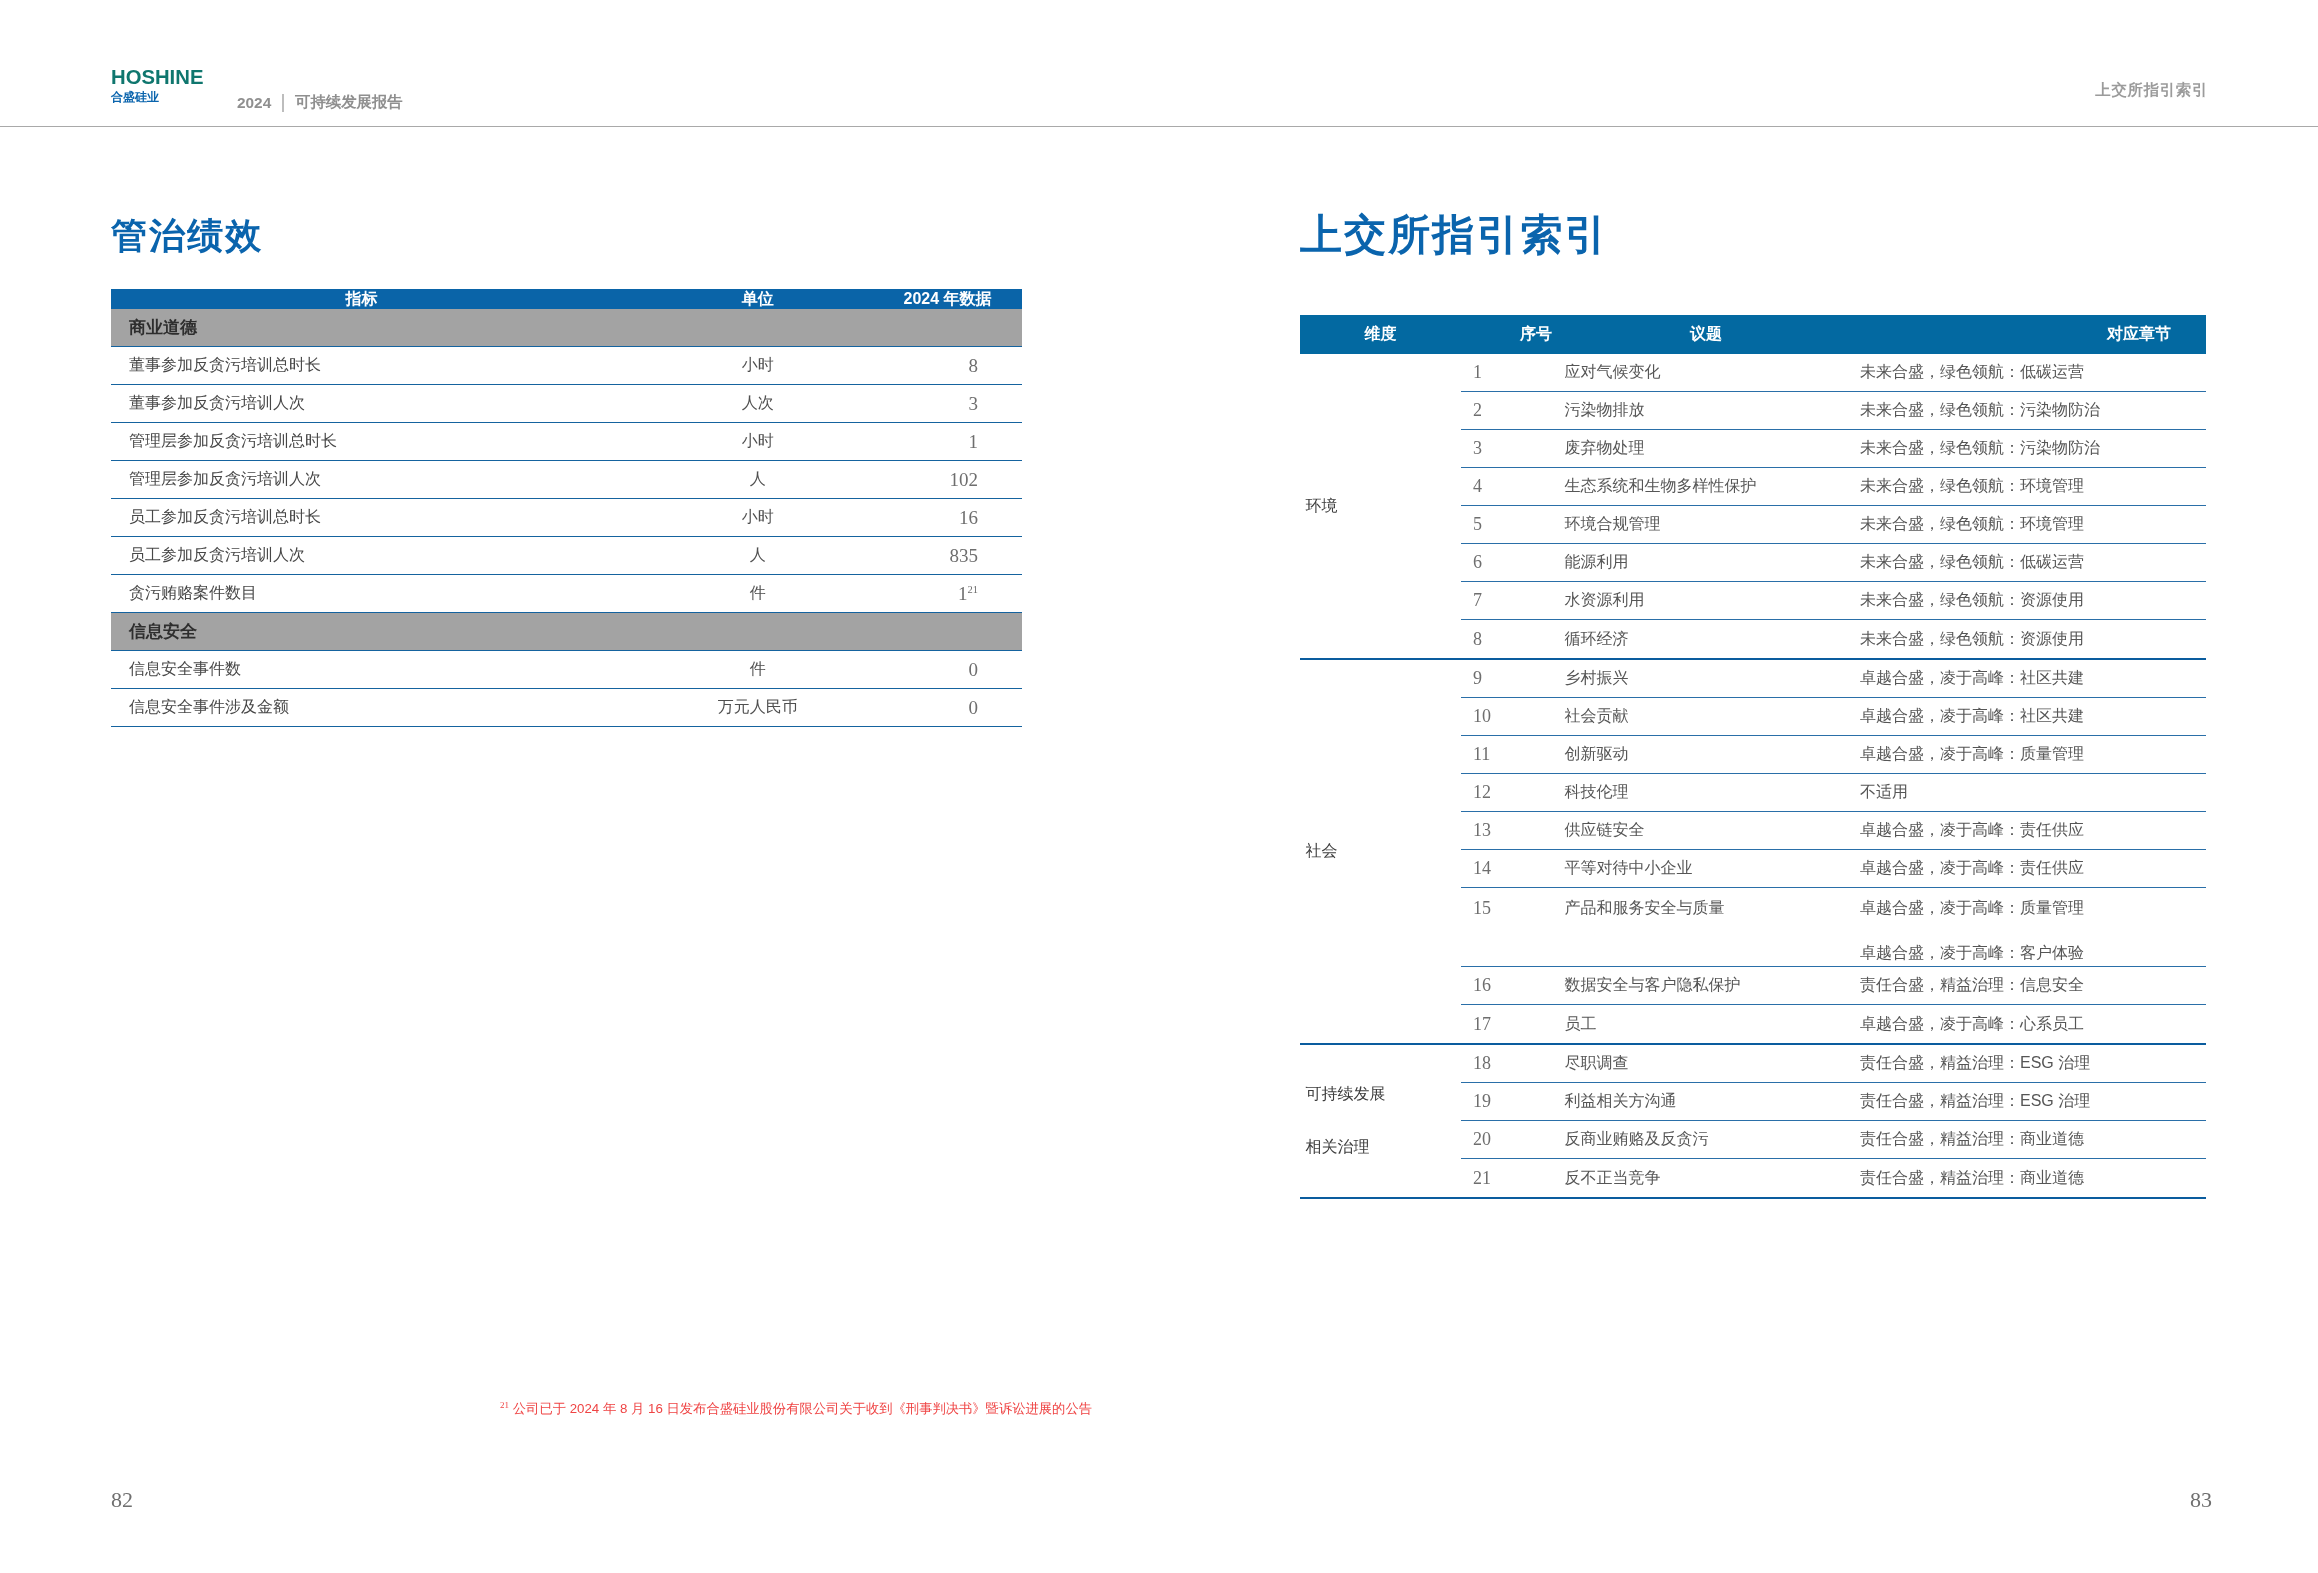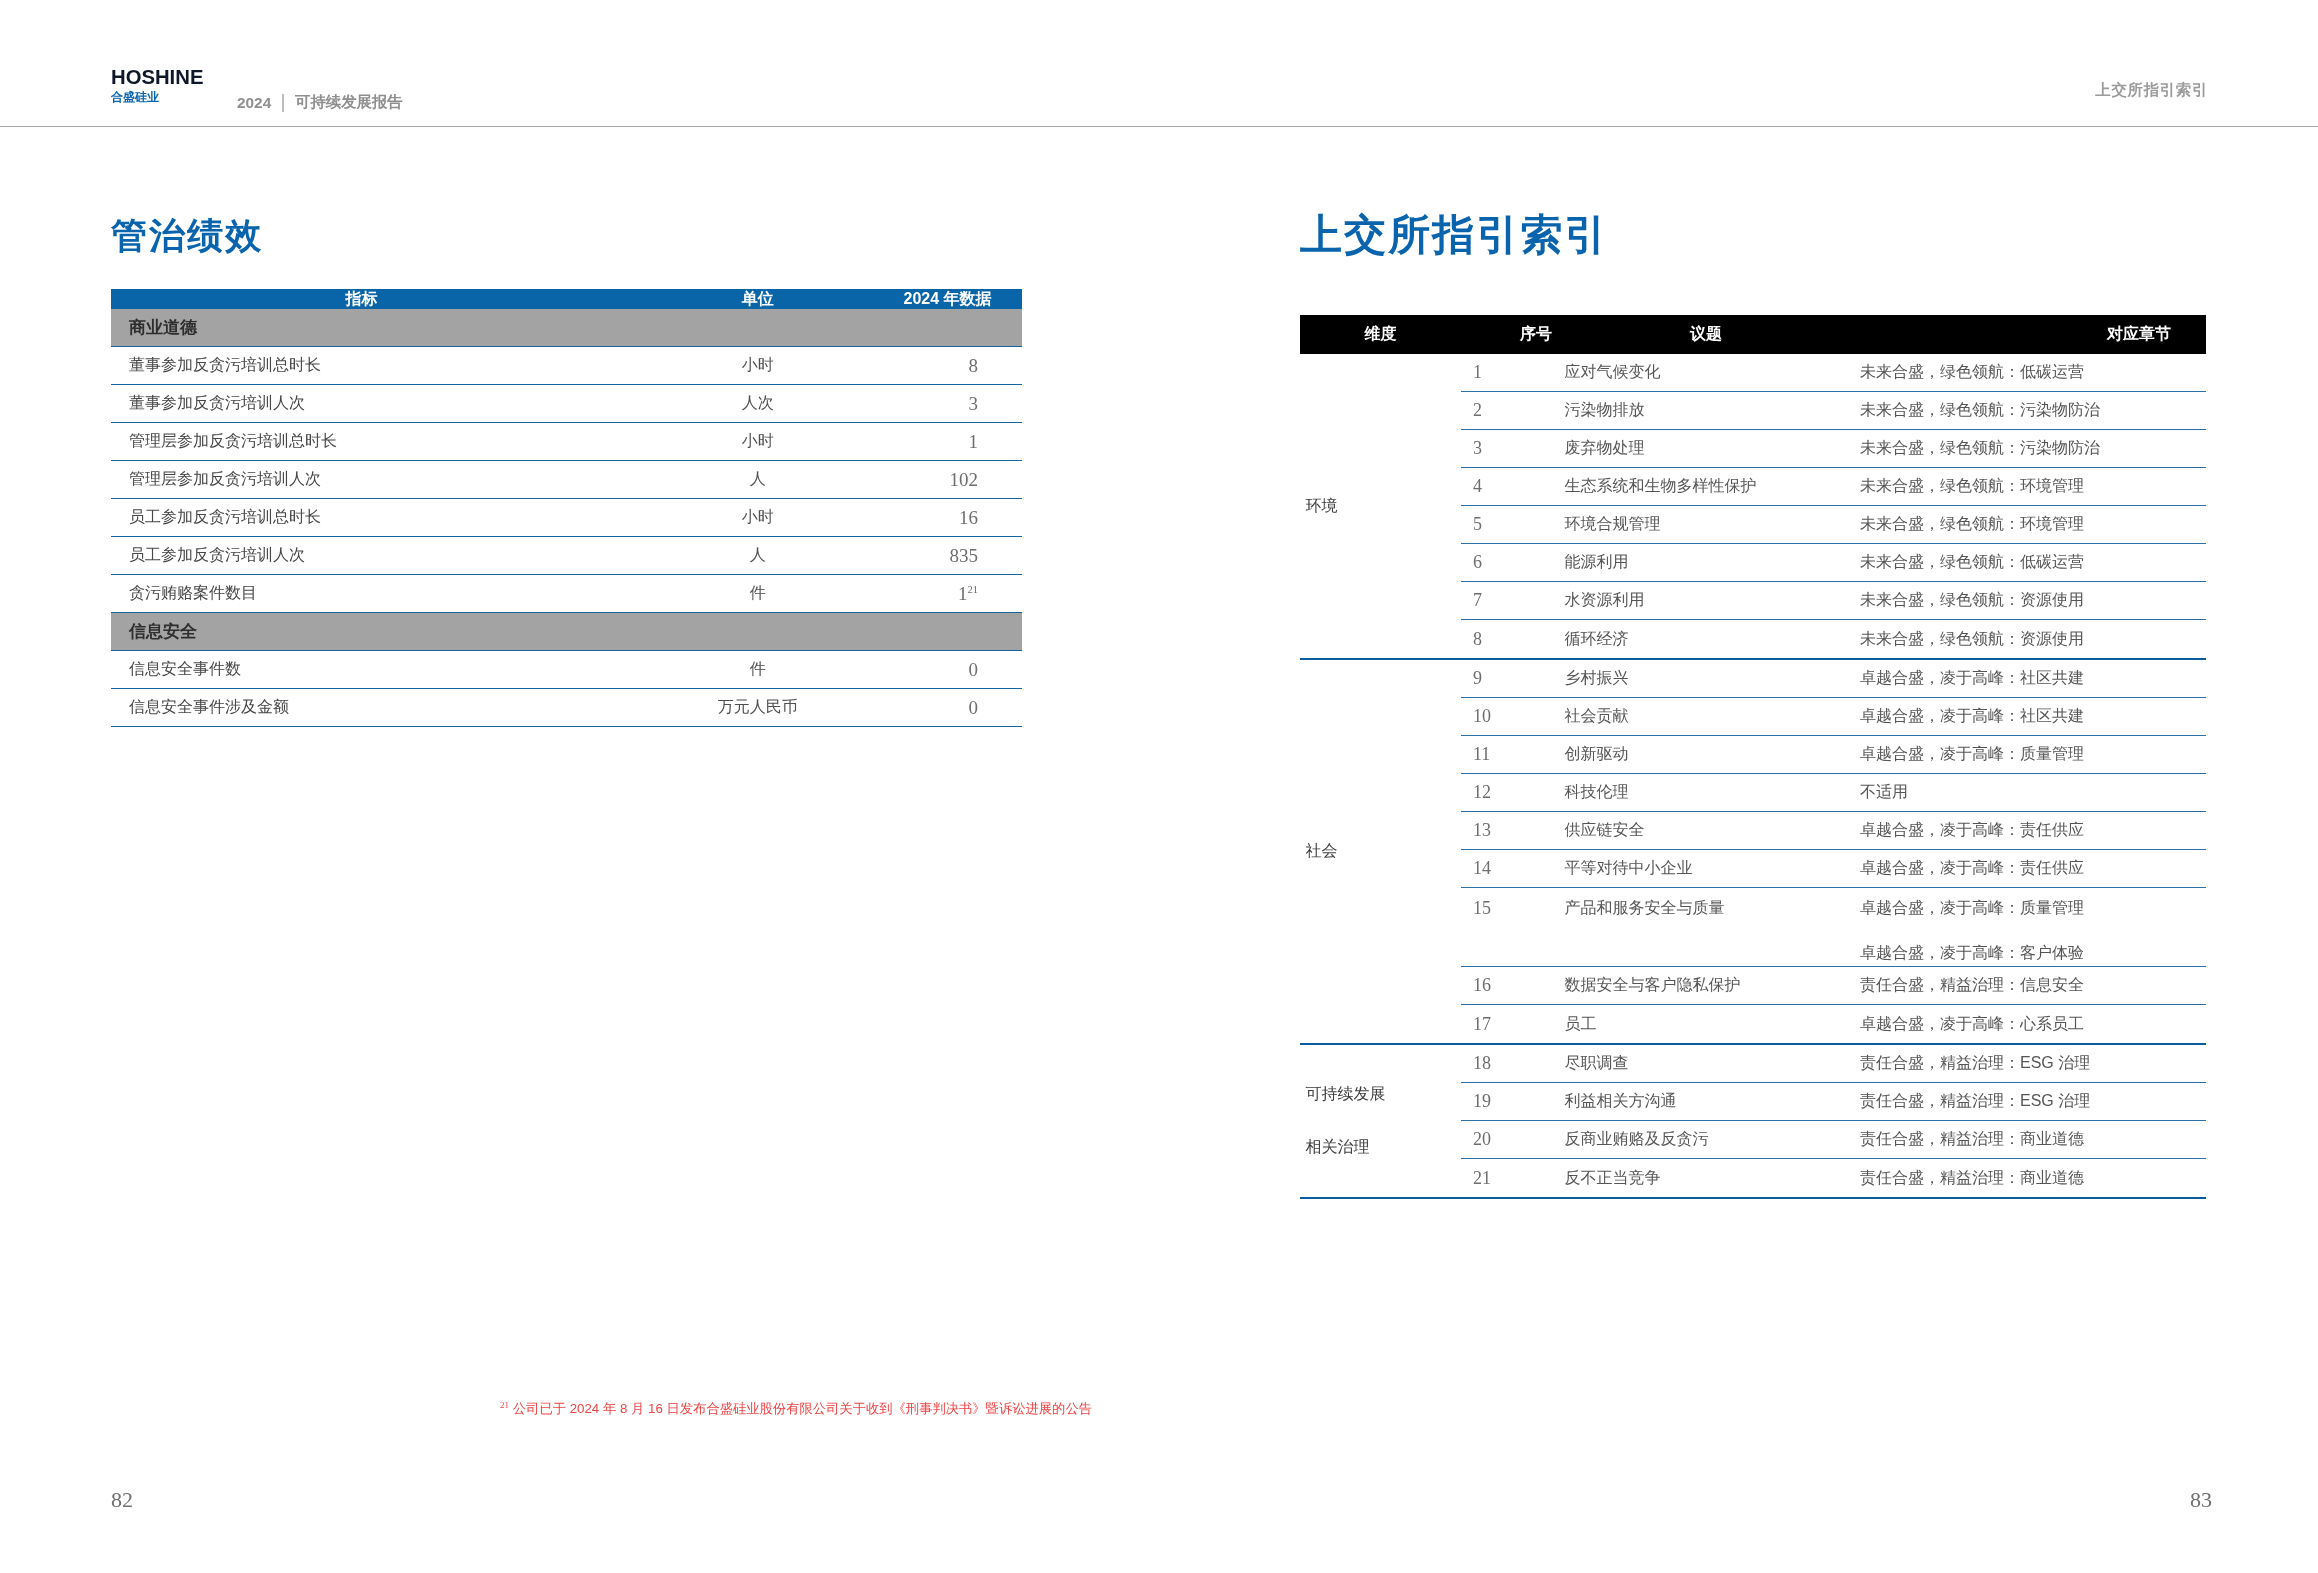--- a/index.html
+++ b/index.html
@@ -3,21 +3,21 @@
 <meta charset="utf-8">
 <style>
   * { margin:0; padding:0; box-sizing:border-box; }
   html,body { background:#ffffff; }
   body { font-family:"Liberation Sans", sans-serif; }
   .page { position:relative; width:2319px; height:1574px; background:#ffffff; overflow:hidden; }
 
   
   .top-rule { position:absolute; left:0; top:126px; width:2319px; height:1.4px; background:#a9a9a9; }
   .logo { position:absolute; left:111px; top:67px; width:98px; }
-  .logo-name { color:#0f172a; font-weight:bold; font-size:20.3px; letter-spacing:0px; line-height:1; }
+  .logo-name { color:#0f766e; font-weight:bold; font-size:20.3px; letter-spacing:0px; line-height:1; }
   .logo-sub { display:flex; justify-content:space-between; color:#0a64ad; font-weight:bold; font-size:12px; margin-top:2.1px; }
   .header-meta { position:absolute; left:237px; top:92px; display:flex; align-items:center; gap:11.2px;
                  color:#8f8f8f; font-weight:bold; font-size:15.4px; }
   .header-meta .vbar { width:1.4px; height:18px; background:#bdbdbd; }
   .header-right { position:absolute; top:80px; right:111px; color:#9b9b9b; font-size:15.4px; font-weight:bold; letter-spacing:0.7px; }
 
   
   .gov-title { position:absolute; left:111px; top:212px; font-size:36px; font-weight:bold; color:#0a64ad; letter-spacing:2.1px; }
   .gov-table { position:absolute; left:111px; top:289px; width:911px; }
   .gt-header { display:flex; align-items:center; height:20px; background:#0a64a8; color:#ffffff; font-weight:bold; font-size:16px; }
@@ -34,21 +34,21 @@
 
   .footnote { position:absolute; left:111px; top:1400px; width:981px; font-size:13.3px; color:#ef4444;text-align:right; }
   .footnote sup { font-size:9px; font-family:"Liberation Serif", serif; }
   .pageno { position:absolute; font-family:Liberation Serif, serif; font-size:22px; color:#6f6f6f;text-align:right; }
   .pageno.left { left:111px; top:1487px; }
   .pageno.right { right:107px; top:1487px; }
 
   
   .sse-title { position:absolute; left:1300px; top:207px; font-size:42px; font-weight:bold; color:#0a64ad; letter-spacing:2.1px; }
   .sse-table { position:absolute; left:1300px; top:315px; width:906px; border-bottom:2.1px solid #0a5c9e; }
-  .st-header { display:flex; align-items:center; height:39px; background:#000000; color:#ffffff; font-weight:bold; font-size:16px; }
+  .st-header { display:flex; align-items:center; height:39px; background:#0369a1; color:#ffffff; font-weight:bold; font-size:16px; }
   .sh-dim   { flex:0 0 161px; text-align:center; }
   .sh-no    { flex:0 0 91px; text-align:right; }
   .sh-topic { flex:0 0 308px; text-align:center; }
   .sh-chapter { flex:1; text-align:right; padding-right:35px; }
   .st-section { display:flex; }
   .st-section + .st-section { border-top:2.1px solid #0a5c9e; }
   .st-dim { flex:0 0 161px; display:flex; flex-direction:column; justify-content:center; align-items:flex-start;
             padding-left:5.6px; font-size:16px; color:#3d3d3d; }
   .st-dim .dim-line + .dim-line { margin-top:32px; }
   .st-rows { flex:1; display:flex; flex-direction:column; }

